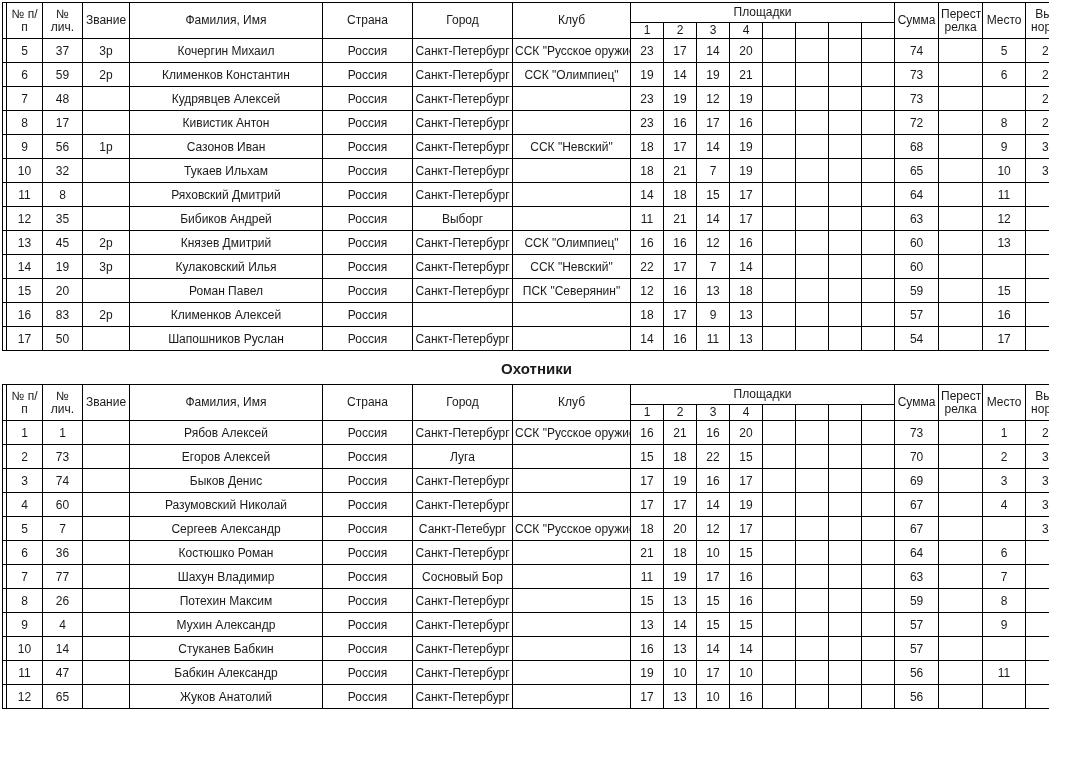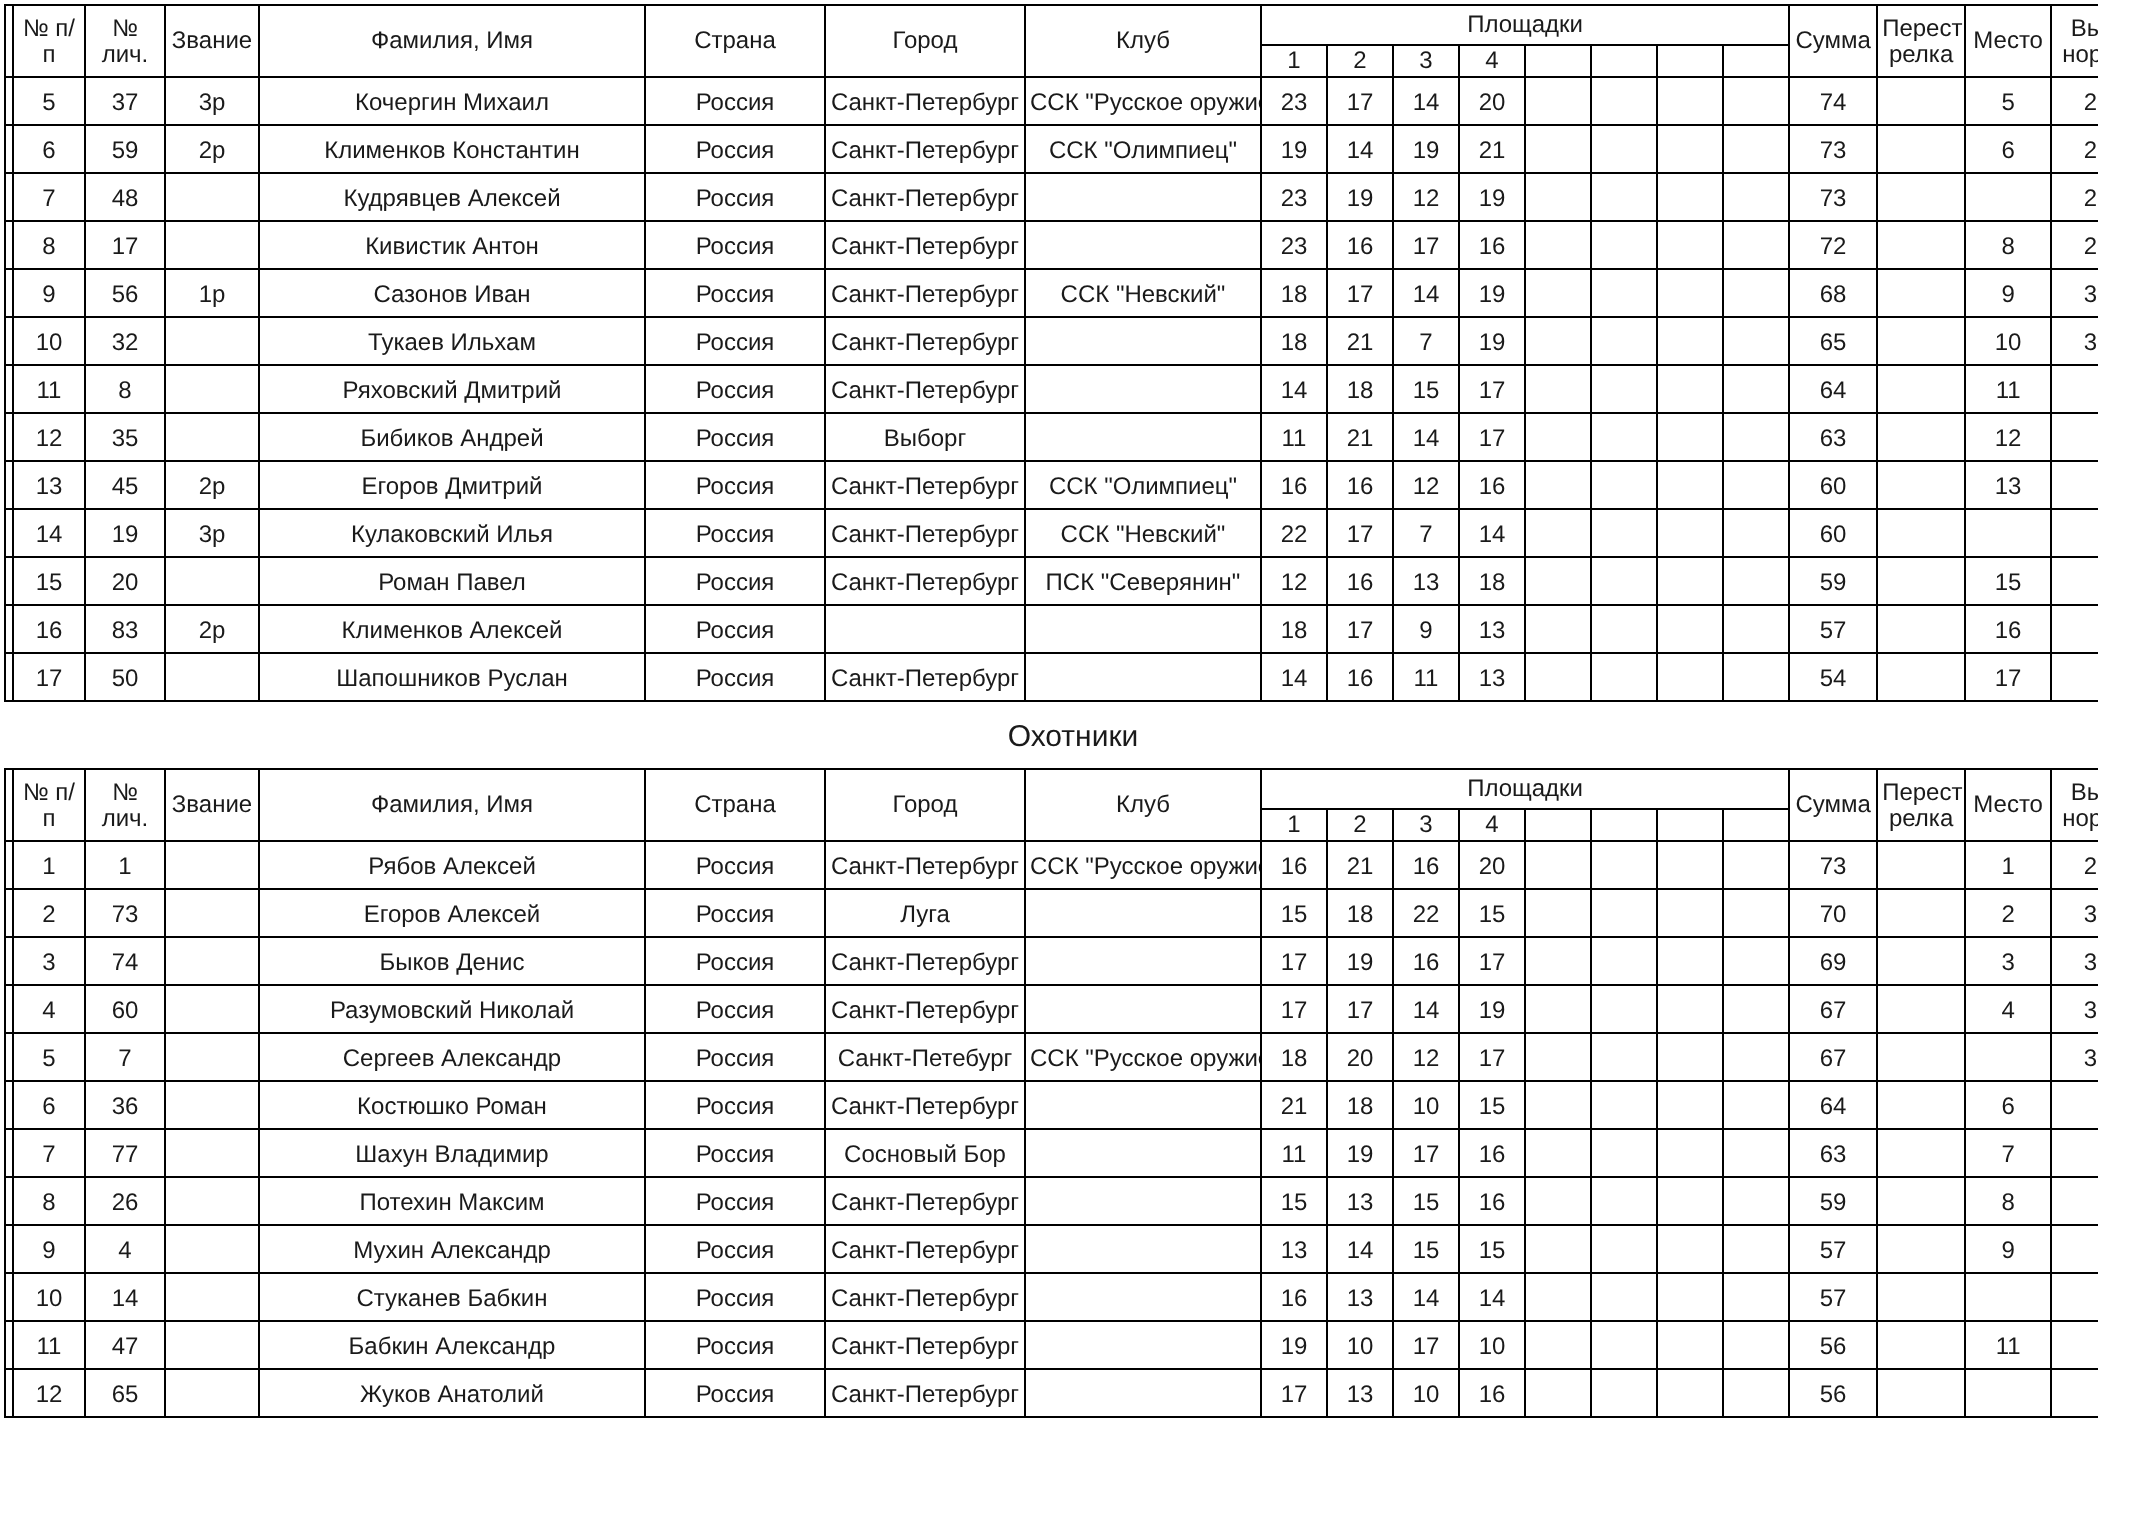--- a/index.html
+++ b/index.html
@@ -43,21 +43,21 @@
   table.results td {
     height: 24px;
     white-space: nowrap;
   }
   th.h-name, td.c-name { text-align: left; padding-left: 5px; margin-top: 16px; }
   td.c-stub, th.h-stub { padding: 0; }
   .section-title {
     width: 1069px;
     text-align: center;
     font-size: 15px;
-    font-weight: normal;
+    font-weight: bold;
     margin: 9px 0 7px 0;
   }
   .page-number {
     width: 1067px;
     text-align: right;
     font-size: 12px;
     font-weight: bold;
     padding-top: 4px;
   }
   
@@ -305,21 +305,21 @@
           <td class="c-sum">63</td>
           <td class="c-shoot"></td>
           <td class="c-place">12</td>
           <td class="c-norm"></td>
         </tr>
         <tr>
           <td class="c-stub"></td>
           <td class="c-num">13</td>
           <td class="c-pers">45</td>
           <td class="c-rank">2р</td>
-          <td class="c-name">Егоров Дмитрий</td>
+          <td class="c-name">Князев Дмитрий</td>
           <td class="c-country">Россия</td>
           <td class="c-city">Санкт-Петербург</td>
           <td class="c-club">ССК "Олимпиец"</td>
           <td class="c-g">16</td>
           <td class="c-g">16</td>
           <td class="c-g">12</td>
           <td class="c-g">16</td>
           <td class="c-g"></td>
           <td class="c-g"></td>
           <td class="c-g"></td>

